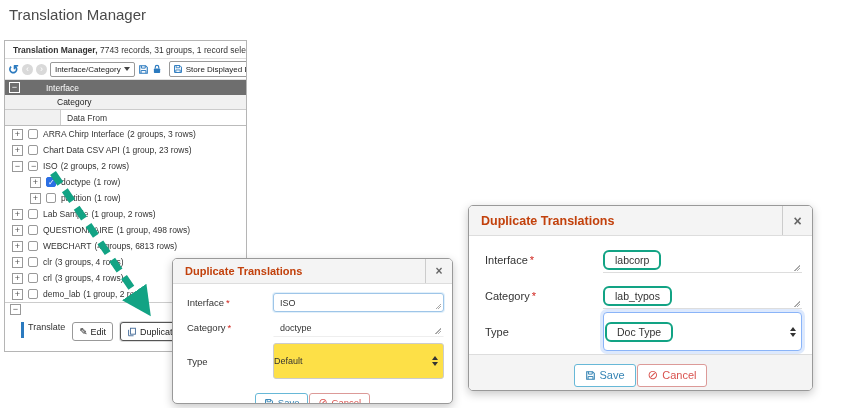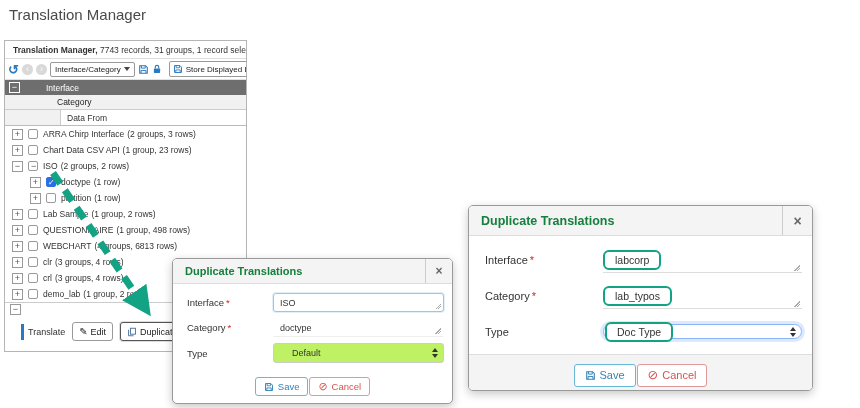--- a/index.html
+++ b/index.html
@@ -48,36 +48,36 @@
   .exp.white{border-color:#fff;color:#fff;background:transparent}
   .cb{width:10px;height:10px;border:1px solid #999;border-radius:2px;background:#fff;flex:none;
       position:relative;cursor:pointer}
   .cb.on{background:var(--checkbox-blue);border-color:var(--checkbox-blue)}
   .cb.on::before{content:"✓";position:absolute;color:#fff;font-size:8px;left:1px;top:0px;line-height:9px}
   .cb.mixed::before{content:"−";position:absolute;color:#555;font-size:9px;left:2px;top:0;line-height:9px}
   .rmeta{margin-left:-2px;white-space:nowrap}
   .rlbl{white-space:nowrap}
 
   .collapse-row{border-top:1px solid #ccc;height:14px;display:flex;align-items:center;padding-left:5px}
-  .actions{display:flex;align-items:center;gap:7px;padding:6px 6px 10px 16px}
+  .actions{display:flex;gap:7px;padding:6px 6px 10px 16px}
   .tbar{width:3px;height:16px;background:var(--toolbar-blue)}
   .translate-lbl{font-size:9px;color:#333;margin-left:-3px}
   .btn{display:inline-flex;align-items:center;gap:3px;border:1px solid #999;border-radius:3px;
        background:#fff;font-size:9px;padding:2px 6px;height:19px;color:#222;cursor:pointer}
   .btn.dup{border-color:#555;box-shadow:0 0 0 1px #ddd}
   .pencil{font-size:10px;line-height:1;color:#222}
   .copyic{color:#4a6f9c;display:inline-flex}
 
   
   .dlg{position:absolute;background:#fff;border:1px solid #999;border-radius:5px;
        box-shadow:0 3px 10px rgba(0,0,0,.22);z-index:10;display:flex;flex-direction:column;overflow:hidden}
   .dlg1{left:172px;top:258px;width:281px;height:146px}
   .dlg2{left:468px;top:205px;width:345px;height:186px}
   .dhead{display:flex;align-items:stretch;background:#f4f4f4;border-bottom:1px solid #ddd;flex:none}
-  .dtitle{flex:1;display:flex;align-items:center;padding:0 12px;font-weight:bold;color:#15803d}
+  .dtitle{flex:1;display:flex;align-items:center;padding:0 12px;font-weight:bold;color:#c2410c}
   .dclose{display:flex;align-items:center;justify-content:center;border-left:1px solid #ccc;
           color:#666;font-weight:bold;cursor:pointer}
   .dlg1 .dhead{height:25px}.dlg1 .dtitle{font-size:11px}.dlg1 .dclose{width:27px;font-size:12px}
   .dlg2 .dhead{height:30px}.dlg2 .dtitle{font-size:12.5px}.dlg2 .dclose{width:30px;font-size:14px}
 
   .dbody{flex:1}
   .dlg1 .dbody{padding:9px 8px 0 14px}
   .dlg2 .dbody{padding:10px 10px 0 16px}
   .frow{display:flex;align-items:center}
   .dlg1 .frow{margin-bottom:6px}
@@ -86,32 +86,32 @@
   .dlg1 .flabel{width:86px;font-size:9.5px;flex:none}
   .dlg2 .flabel{width:118px;font-size:11px;flex:none}
   .req{color:#d0231c;margin-left:2px}
   .fwrap{flex:1;position:relative;display:flex;align-items:center}
 
   .ta1{width:100%;height:19px;border:1px solid #9ec5e8;box-shadow:0 0 0 1px #e2f0fa;border-radius:3px;
        font-size:9px;padding:0 6px;display:flex;align-items:center;position:relative;background:#fff}
   .ta1.noborder{border-color:transparent;box-shadow:none;border-bottom:1px solid #eee;border-radius:0}
   .grip{position:absolute;right:2px;bottom:2px;width:6px;height:6px;
         background:linear-gradient(135deg,transparent 0 50%,#aaa 50% 60%,transparent 60% 72%,#aaa 72% 82%,transparent 82%)}
-  .sel1{width:100%;height:20px;border:1px solid #ccc;border-radius:3px;font-size:9px;
-        padding:0 18px 0 18px;display:flex;align-items:center;position:relative;background:#bef264}
+  .sel1{width:100%;height:36px;border:1px solid #ccc;border-radius:3px;font-size:9px;
+        padding:0 18px 0 0;display:flex;align-items:center;position:relative;background:#fde047}
   .stp{position:absolute;right:5px;top:50%;transform:translateY(-50%);display:flex;flex-direction:column;gap:2px}
   .stp i{width:0;height:0;border-left:3px solid transparent;border-right:3px solid transparent;display:block}
   .stp i.up{border-bottom:4px solid #333}
   .stp i.dn{border-top:4px solid #333}
 
   .fwrap2{flex:1;position:relative;height:27px;display:flex;align-items:center}
   .f2line{position:absolute;left:0;right:0;bottom:0;border-bottom:1px solid #ddd}
   .tealbox{border:2px solid var(--accent-teal);border-radius:6px;padding:2px 10px;font-size:10.5px;
            background:#fff;min-width:50px;text-align:center;position:relative;z-index:2}
-  .sel2{flex:1;height:15px;border:1px solid #8ab4f8;border-radius:9px;
+  .sel2{flex:1;height:39px;border:1px solid #8ab4f8;border-radius:4px;
         box-shadow:0 0 0 3px rgba(66,133,244,.18);display:flex;align-items:center;
         padding:0 20px 0 1px;position:relative;background:#fff}
 
   .dfoot{flex:none;display:flex;justify-content:center;gap:1px;padding:8px 0 10px}
   .dlg2 .dfoot{background:#f4f4f4;border-top:1px solid #ddd;padding:9px 0}
   .btn-save{display:inline-flex;align-items:center;gap:4px;border:1px solid #67b8d7;color:var(--save-blue);
             border-radius:3px;background:#fff;cursor:pointer}
   .btn-cancel{display:inline-flex;align-items:center;gap:4px;border:1px solid #dc9a98;color:var(--cancel-red);
               border-radius:3px;background:#fff;cursor:pointer}
   .dlg1 .btn-save,.dlg1 .btn-cancel{font-size:9.5px;padding:3px 8px}

